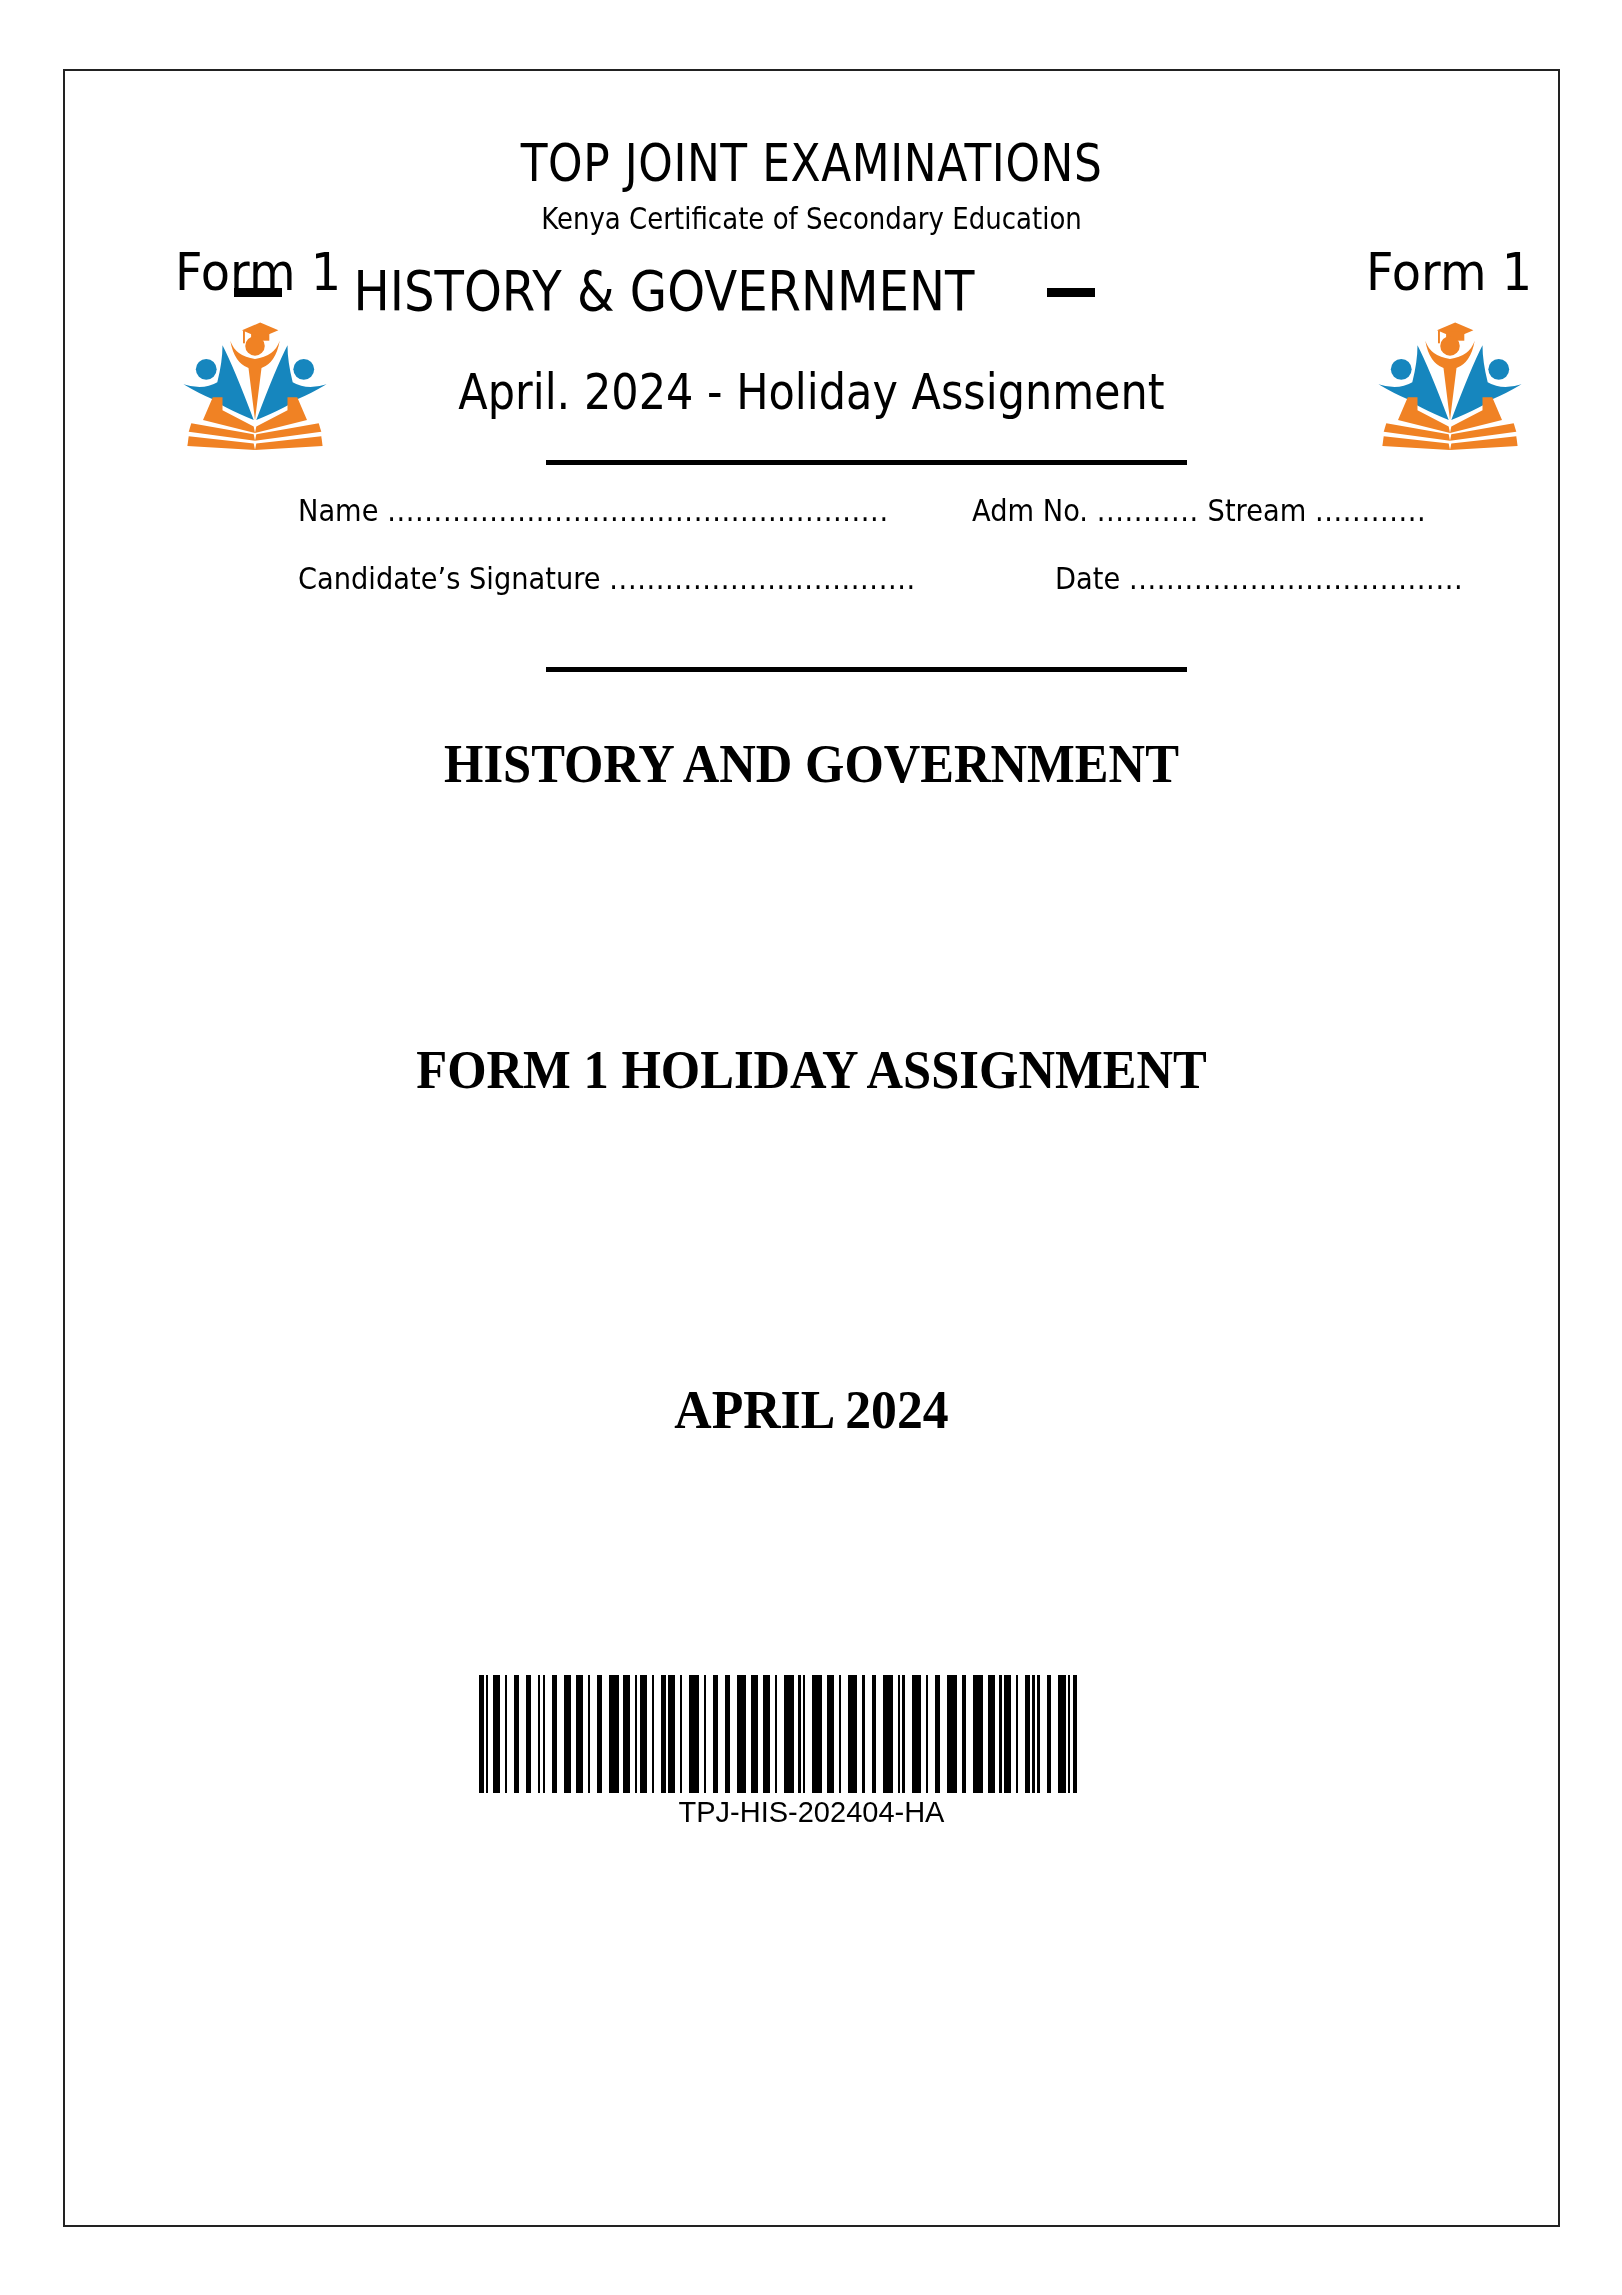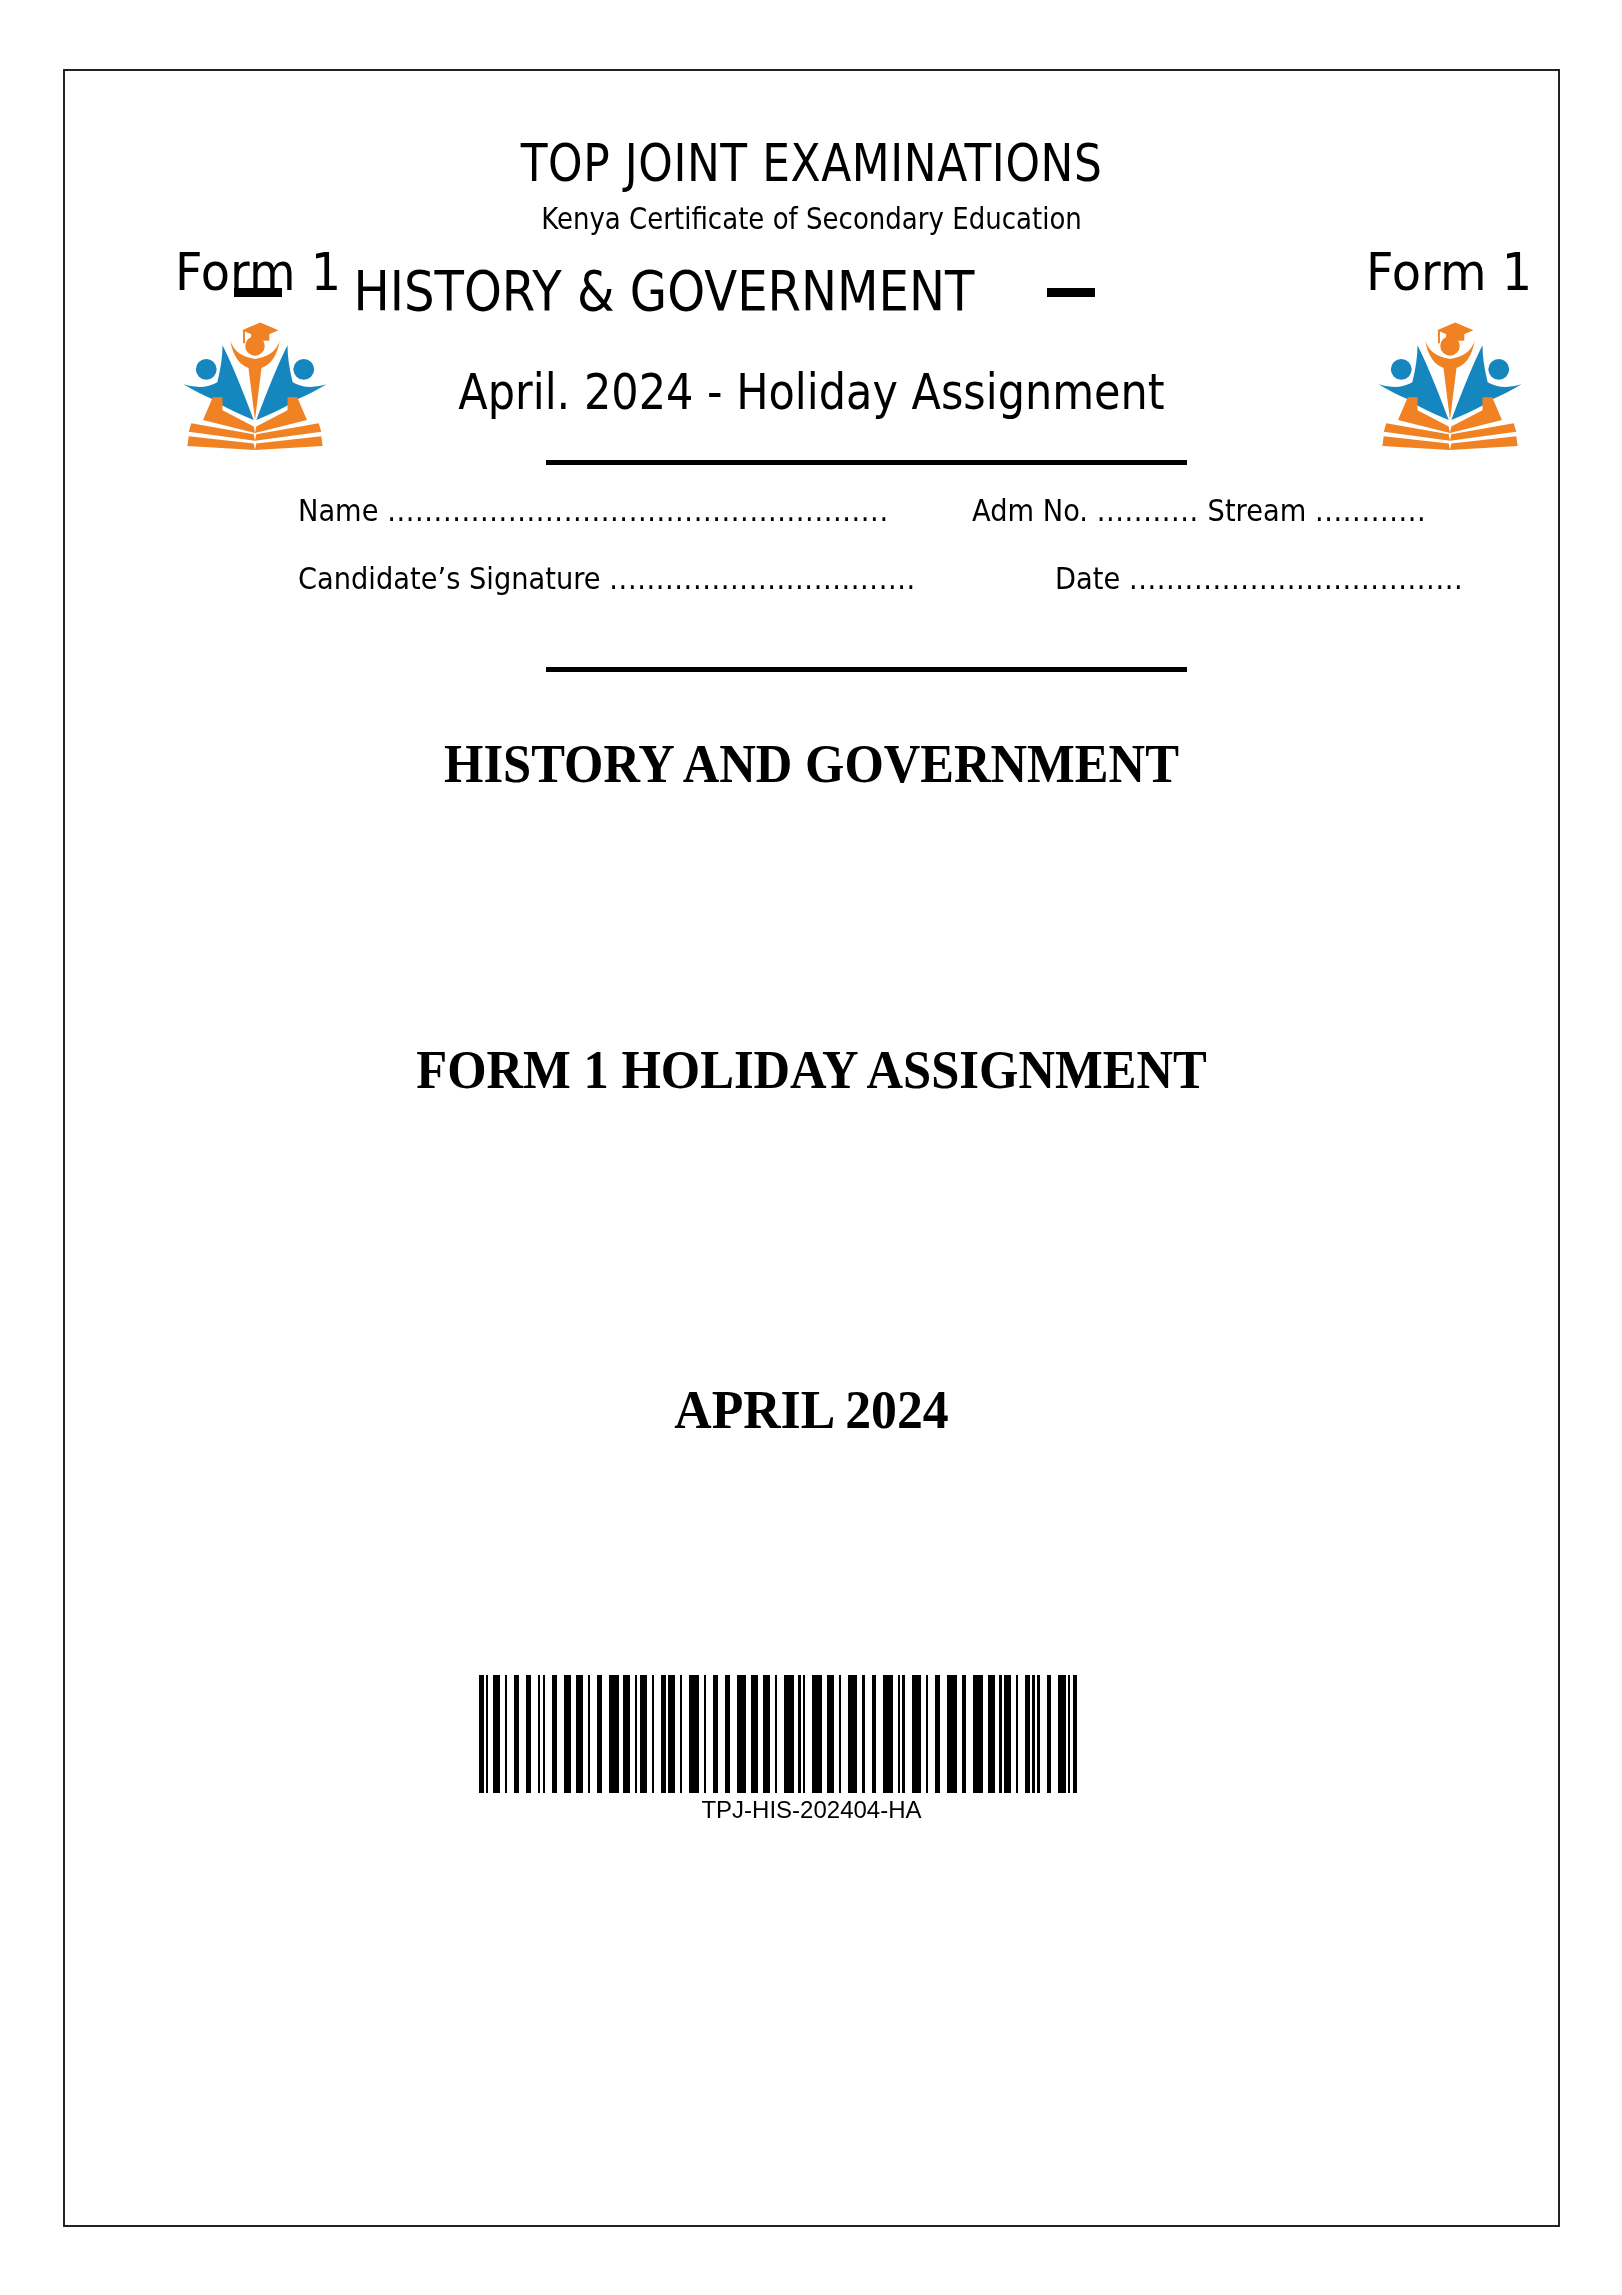--- a/index.html
+++ b/index.html
@@ -33,21 +33,21 @@
     .logo { position: absolute; width: 156px; height: 131px; }
     .logo-left { left: 177px; top: 322px; }
     .logo-right { left: 1372px; top: 322px; }
 
     .heading-1 { top: 732px; font-size: 55px; transform: scaleX(0.92); transform-origin: center; }
     .heading-2 { top: 1038px; font-size: 55px; transform: scaleX(0.92); transform-origin: center; }
     .heading-3 { top: 1378px; font-size: 55px; transform: scaleX(0.94); transform-origin: center; }
 
     .barcode { position: absolute; left: 479px; top: 1675px; width: 599px; height: 118px; display: flex; align-items: stretch; }
     .barcode span { display: block; height: 100%; }
-    .barcode-label { top: 1796px; font-family: "Liberation Sans", sans-serif; font-size: 24px; }
+    .barcode-label { top: 1796px; font-family: "Liberation Sans", sans-serif; font-size: 29px; }
   </style>
 </head>
 <body>
 
 <div class="page-border"></div>
 
 <div class="abs sans center exam-title">TOP JOINT EXAMINATIONS</div>
 <div class="abs sans center exam-sub">Kenya Certificate of Secondary Education</div>
 
 <div class="abs sans form-label form-left">Form 1</div>

